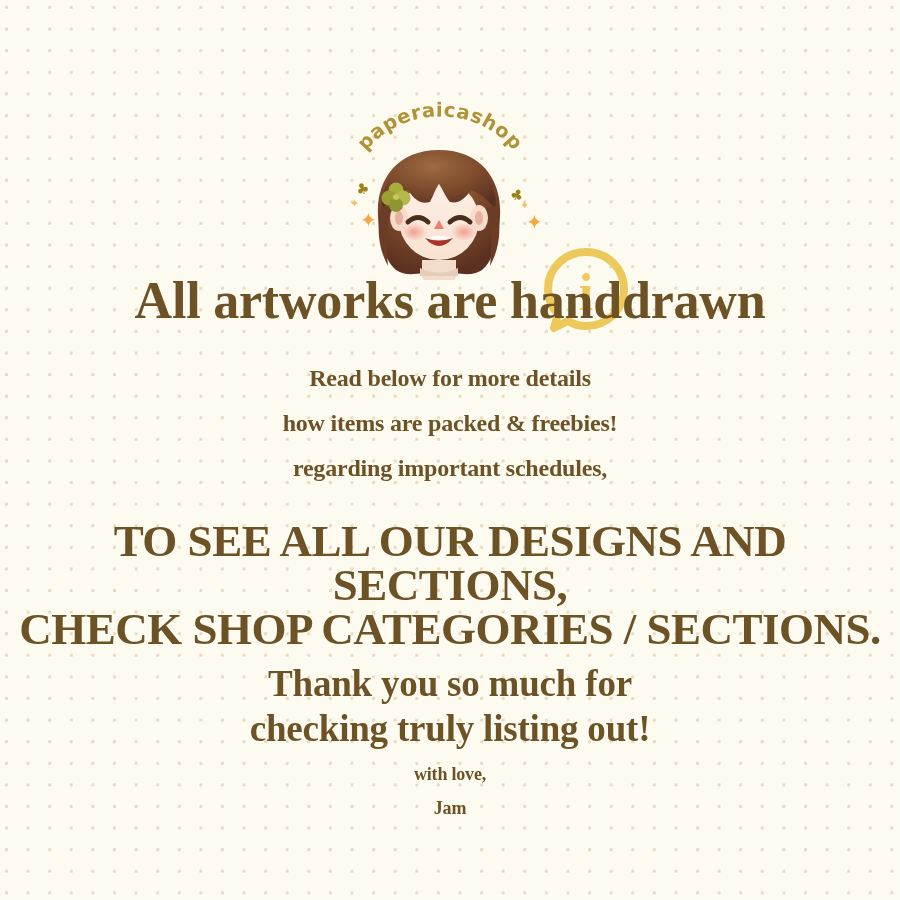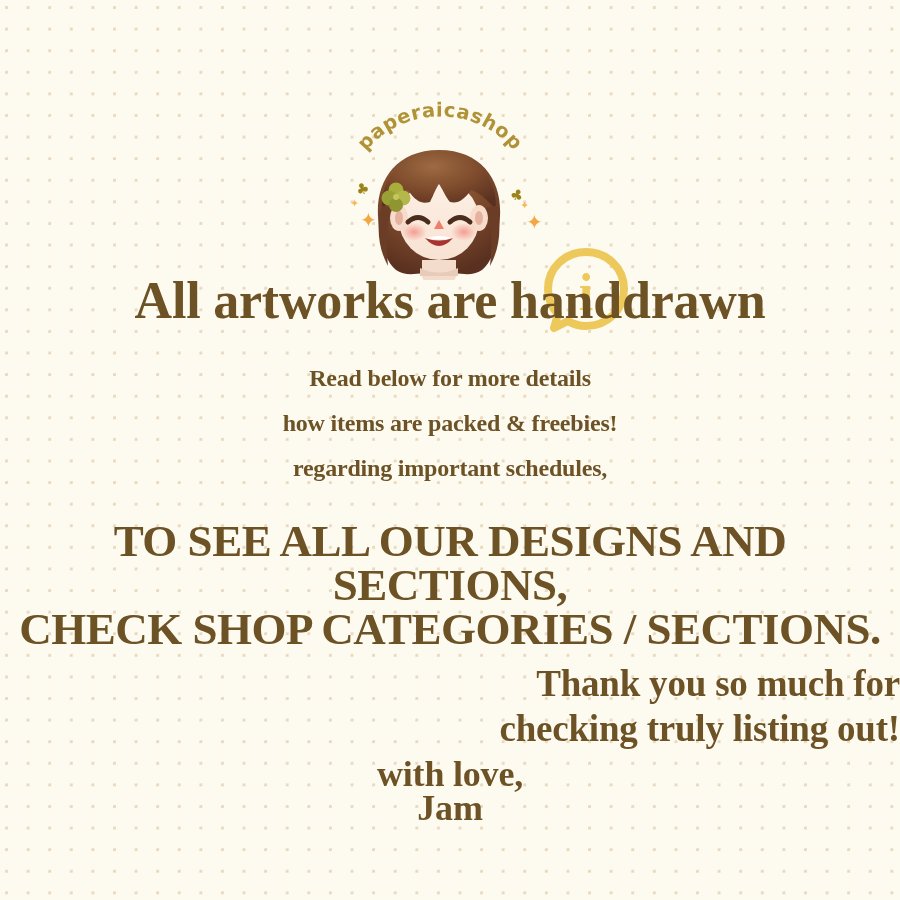--- a/index.html
+++ b/index.html
@@ -112,22 +112,22 @@
     font-family: "Liberation Serif", "DejaVu Serif", serif;
     font-weight: 700;
     color: #6d5226;
     letter-spacing: -0.2px;
   }
   .para .ln { display: block; }
 
   #para-1 { font-size: 52px; line-height: 46px; margin: 0 0 2px 0; }
   #para-2 { font-size: 24px; line-height: 45px; margin: 32px 0 0 0; }
   #para-3 { font-size: 45px; line-height: 44px; margin: 28px 0 0 0; letter-spacing: -0.5px; }
-  #para-4 { font-size: 37px; line-height: 45px; margin: 10px 0 0 0; text-align: right; }
-  #para-5 { font-size: 36px; line-height: 34px; margin: 6px 0 0 0; }
+  #para-4 { font-size: 37px; line-height: 45px; margin: 10px 0 0 0; }
+  #para-5 { font-size: 18px; line-height: 34px; margin: 6px 0 0 0; }
 </style>
 </head>
 <body>
 
 <div id="card">
 
   <div id="header">
 
     <div id="logo-block">
 

